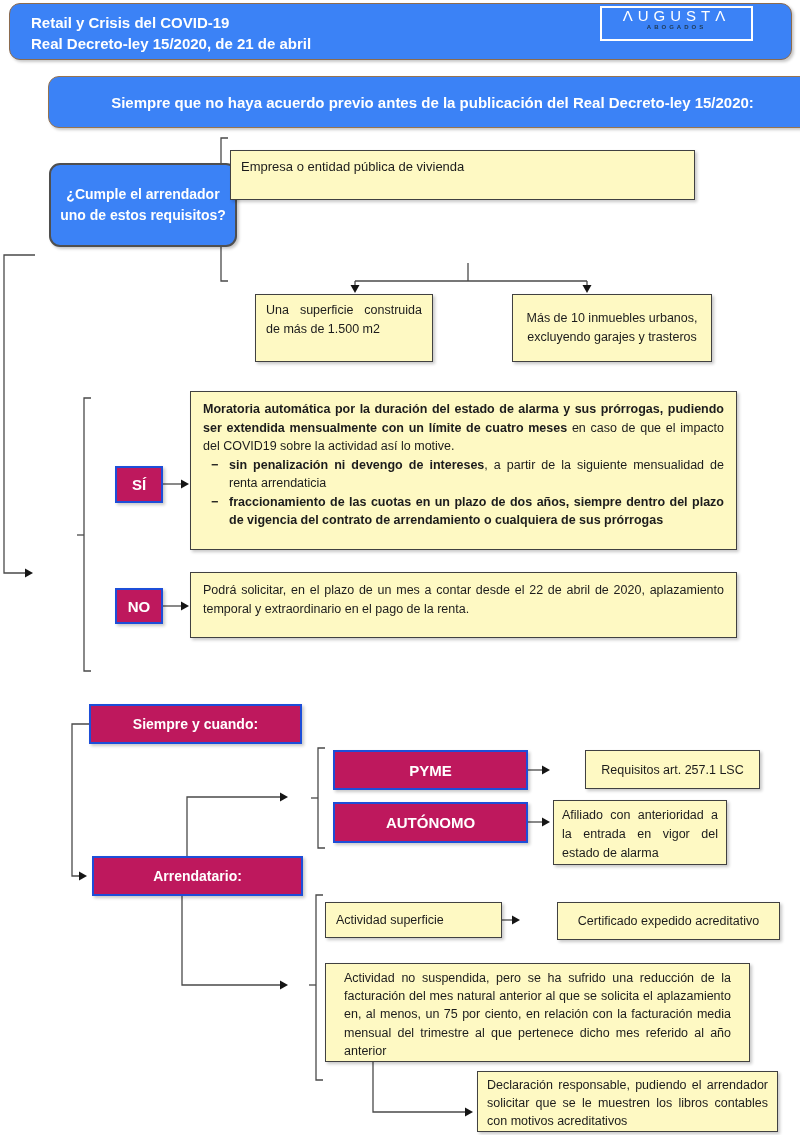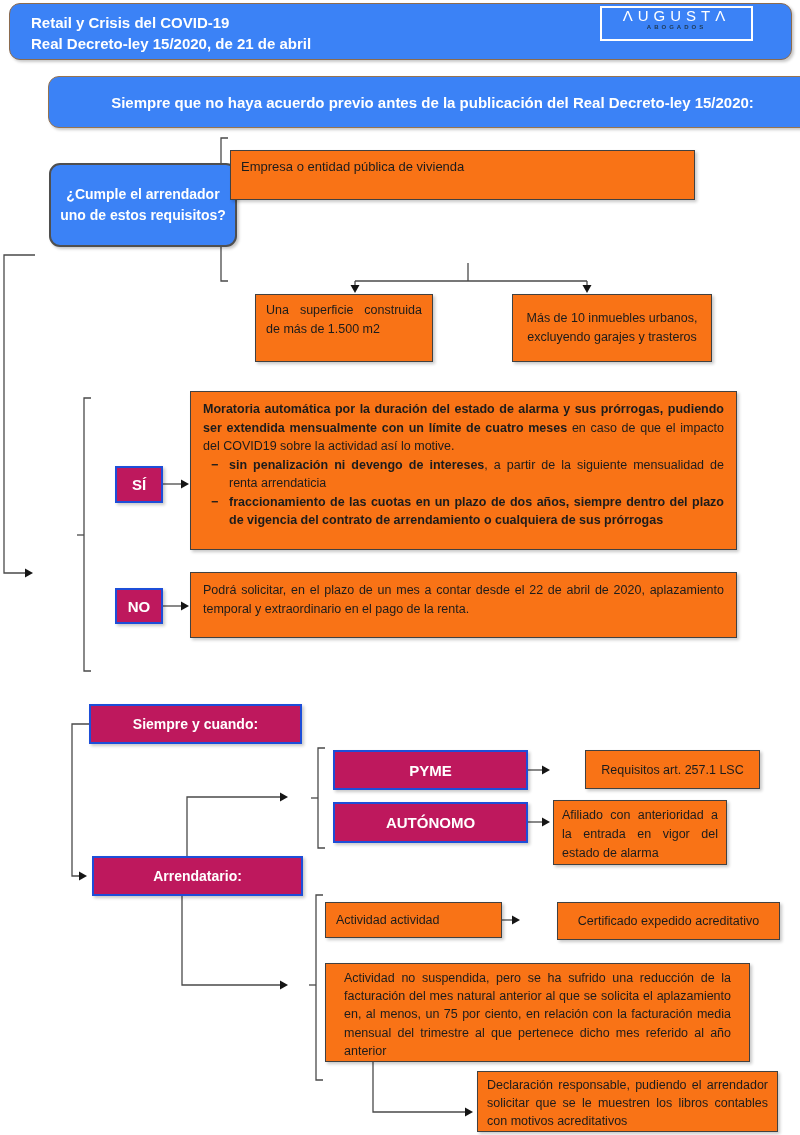--- a/index.html
+++ b/index.html
@@ -1,21 +1,21 @@
 <!DOCTYPE html>
 <html><head>
 <meta charset="utf-8">
 <style>
   html,body{margin:0;padding:0;background:#fff;}
   .page{position:relative;width:800px;height:1135px;background:#fff;
         font-family:"Liberation Sans",sans-serif;color:#1c1c1c;overflow:hidden;}
   .abs{position:absolute;box-sizing:border-box;}
   .brown{background:#3b82f6;border-radius:11px;}
   .shadow{box-shadow:2px 2px 3px rgba(0,0,0,.22);}
-  .beige{background:#f97316;border:1.5px solid #414141;}
+  .beige{background:#fef9c3;border:1.5px solid #414141;}
   .label-box{background:#be185d;border:2px solid #1d4ed8;color:#fff;font-weight:bold;
              display:flex;align-items:center;justify-content:center;text-align:center;}
   .white-bold{color:#fff;font-weight:bold;}
   .center-flex{display:flex;align-items:center;justify-content:center;text-align:center;margin-left:32px;}
   .just{text-align:justify;}
   .b{font-weight:bold;}
 
   
   .header-bar{left:9px;top:3px;width:783px;height:57px;border:1px solid #8c6b4e;}
   .header-title{left:21px;top:8px;font-size:15px;line-height:21px;}
@@ -154,19 +154,19 @@
 
   <div class="abs label-box shadow siempre-box">Siempre y cuando:</div>
   <div class="abs label-box shadow pyme-box">PYME</div>
 
   <div class="abs label-box shadow arrendatario-box">Arrendatario:</div>
   <div class="abs beige shadow requisitos-box center-flex">Requisitos art. 257.1 LSC</div>
 
   <div class="abs label-box shadow autonomo-box">AUTÓNOMO</div>
   <div class="abs beige shadow afiliado-box just">Afiliado con anterioridad a la entrada en vigor del estado de alarma</div>
 
-  <div class="abs beige shadow act-susp-box">Actividad actividad</div>
+  <div class="abs beige shadow act-susp-box">Actividad superficie</div>
   <div class="abs beige shadow cert-box center-flex">Certificado expedido acreditativo</div>
 
   <div class="abs beige shadow act-no-box just">Actividad no suspendida, pero se ha sufrido una reducción de la facturación del mes natural anterior al que se solicita el aplazamiento en, al menos, un 75 por ciento, en relación con la facturación media mensual del trimestre al que pertenece dicho mes referido al año anterior</div>
   <div class="abs beige shadow decl-box just">Declaración responsable, pudiendo el arrendador solicitar que se le muestren los libros contables con motivos acreditativos</div>
 
 </div>
 
 </body></html>

